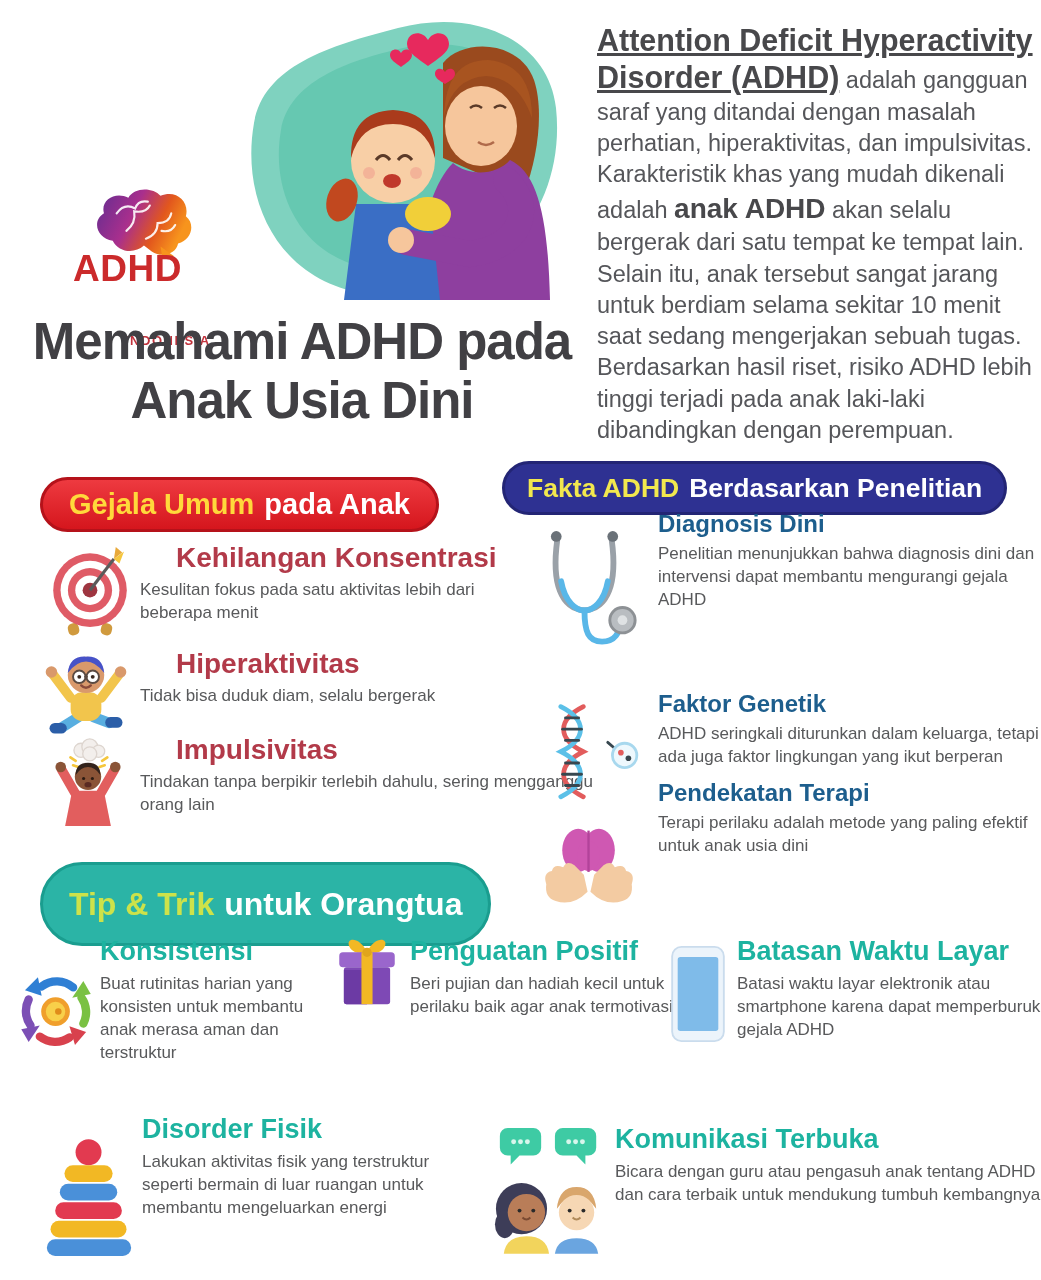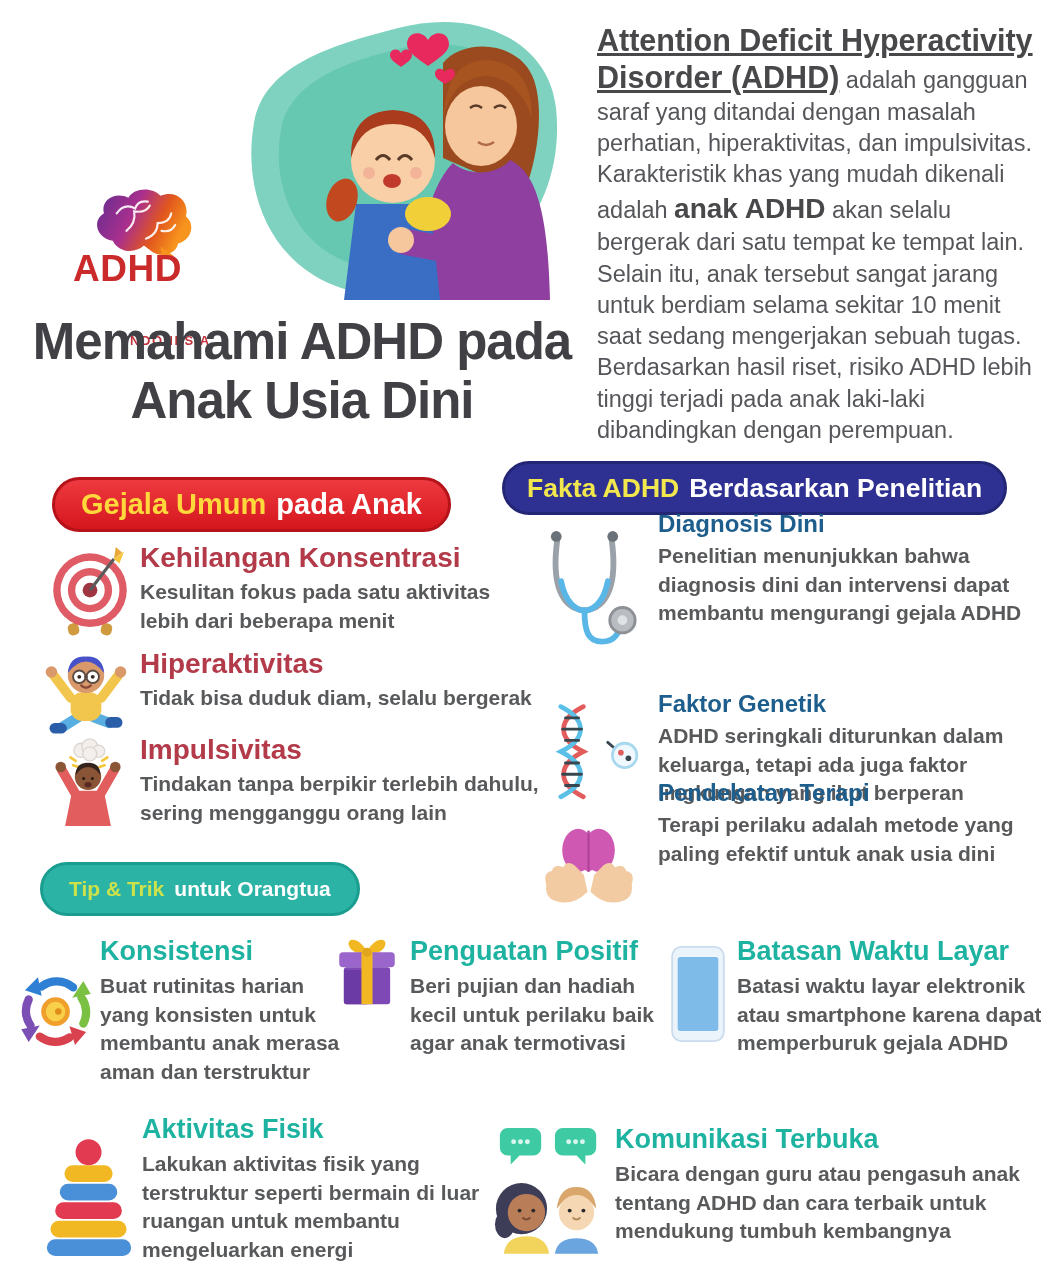--- a/index.html
+++ b/index.html
@@ -19,33 +19,33 @@
       font-size:51px;font-weight:800;color:#414044;line-height:1.16;letter-spacing:-1px;margin:0;}
   .logo{left:45px;top:190px;width:200px;height:125px;}
   .logo .brand{position:absolute;left:28px;top:58px;font-size:37px;font-weight:800;
       color:#cb2a2b;letter-spacing:0.5px;}
   .logo .sub{position:absolute;left:80px;top:100px;font-size:13px;font-weight:700;
       color:#c2323c;letter-spacing:1.5px;margin-top:43px;}
   
   .pill{position:absolute;display:inline-flex;align-items:center;justify-content:center;
         border-radius:999px;font-weight:800;white-space:nowrap;}
   .pill .hl{margin-right:10px;}
-  .pill-red{left:52px;top:477px;height:49px;padding:0 26px;font-size:29px;
+  .pill-red{left:40px;top:477px;height:49px;padding:0 26px;font-size:29px;
       background:linear-gradient(#ee3a40,#d5161d);border:3px solid #b5121a;color:#ffffff;}
   .pill-red .hl{color:#ffd93b;}
   .pill-navy{left:502px;top:461px;height:48px;padding:0 22px;font-size:26.5px;
       background:#2e3192;border:3px solid #232575;color:#ffffff;}
   .pill-navy .hl{color:#f2e84e;}
-  .pill-teal{left:40px;top:862px;height:48px;padding:0 26px;font-size:21px;
+  .pill-teal{left:40px;top:862px;height:48px;padding:15px 26px;font-size:32px;
       background:#2bb4a6;border:3px solid #1a9d8f;color:#ffffff;}
   .pill-teal .hl{color:#cde24a;}
   
   h3{margin:0;}
-  .desc{margin:0;font-size:21px;line-height:1.36;color:#58595b;font-weight:700;}
-  .sym-title{font-size:28px;font-weight:800;color:#b23a49;margin-bottom:4px;}
+  .desc{margin:0;font-size:17px;line-height:1.36;color:#58595b;font-weight:400;}
+  .sym-title{font-size:28px;font-weight:800;color:#b23a49;margin-bottom:4px;margin-left:36px;}
   .fact-title{font-size:24px;font-weight:800;color:#1d5e8d;margin-bottom:4px;}
   .tip-title{font-size:27px;font-weight:800;color:#1db3a0;margin-bottom:5px;}
   .icon{position:absolute;display:block;}
 </style>
 </head>
 <body>
 
 <div id="poster">
 
   <svg class="abs icon" style="left:238px;top:8px;" width="330" height="292" viewBox="0 0 330 292">
@@ -288,21 +288,21 @@
 
   <svg class="icon" style="left:45px;top:1138px;" width="88" height="124" viewBox="0 0 95 133">
     <circle cx="47" cy="15" r="14" fill="#e23a50"></circle>
     <rect x="21" y="29" width="52" height="18" rx="9" fill="#f2b824"></rect>
     <rect x="16" y="49" width="62" height="18" rx="9" fill="#4a90d9"></rect>
     <rect x="11" y="69" width="72" height="18" rx="9" fill="#e23a50"></rect>
     <rect x="6" y="89" width="82" height="18" rx="9" fill="#f2b824"></rect>
     <rect x="2" y="109" width="91" height="18" rx="9" fill="#4a90d9"></rect>
   </svg>
   <div class="abs" style="left:142px;top:1114px;width:340px;">
-    <h3 class="tip-title">Aktivitas Fisik</h3>
+    <h3 class="tip-title">Disorder Fisik</h3>
     <p class="desc">Lakukan aktivitas fisik yang terstruktur seperti bermain di luar ruangan untuk membantu mengeluarkan energi</p>
   </div>
 
   <svg class="icon" style="left:492px;top:1122px;" width="116" height="132" viewBox="0 0 118 134">
     <g fill="#3ecba4">
       <path d="M16,6 h26 a8,8 0 0 1 8,8 v12 a8,8 0 0 1 -8,8 h-14 l-9,9 v-9 h-3 a8,8 0 0 1 -8,-8 v-12 a8,8 0 0 1 8,-8 Z"></path>
       <path d="M72,6 h26 a8,8 0 0 1 8,8 v12 a8,8 0 0 1 -8,8 h-3 v9 l-9,-9 h-14 a8,8 0 0 1 -8,-8 v-12 a8,8 0 0 1 8,-8 Z"></path>
     </g>
     <g fill="#d8f6ec">
       <circle cx="22" cy="20" r="2.5"></circle>

